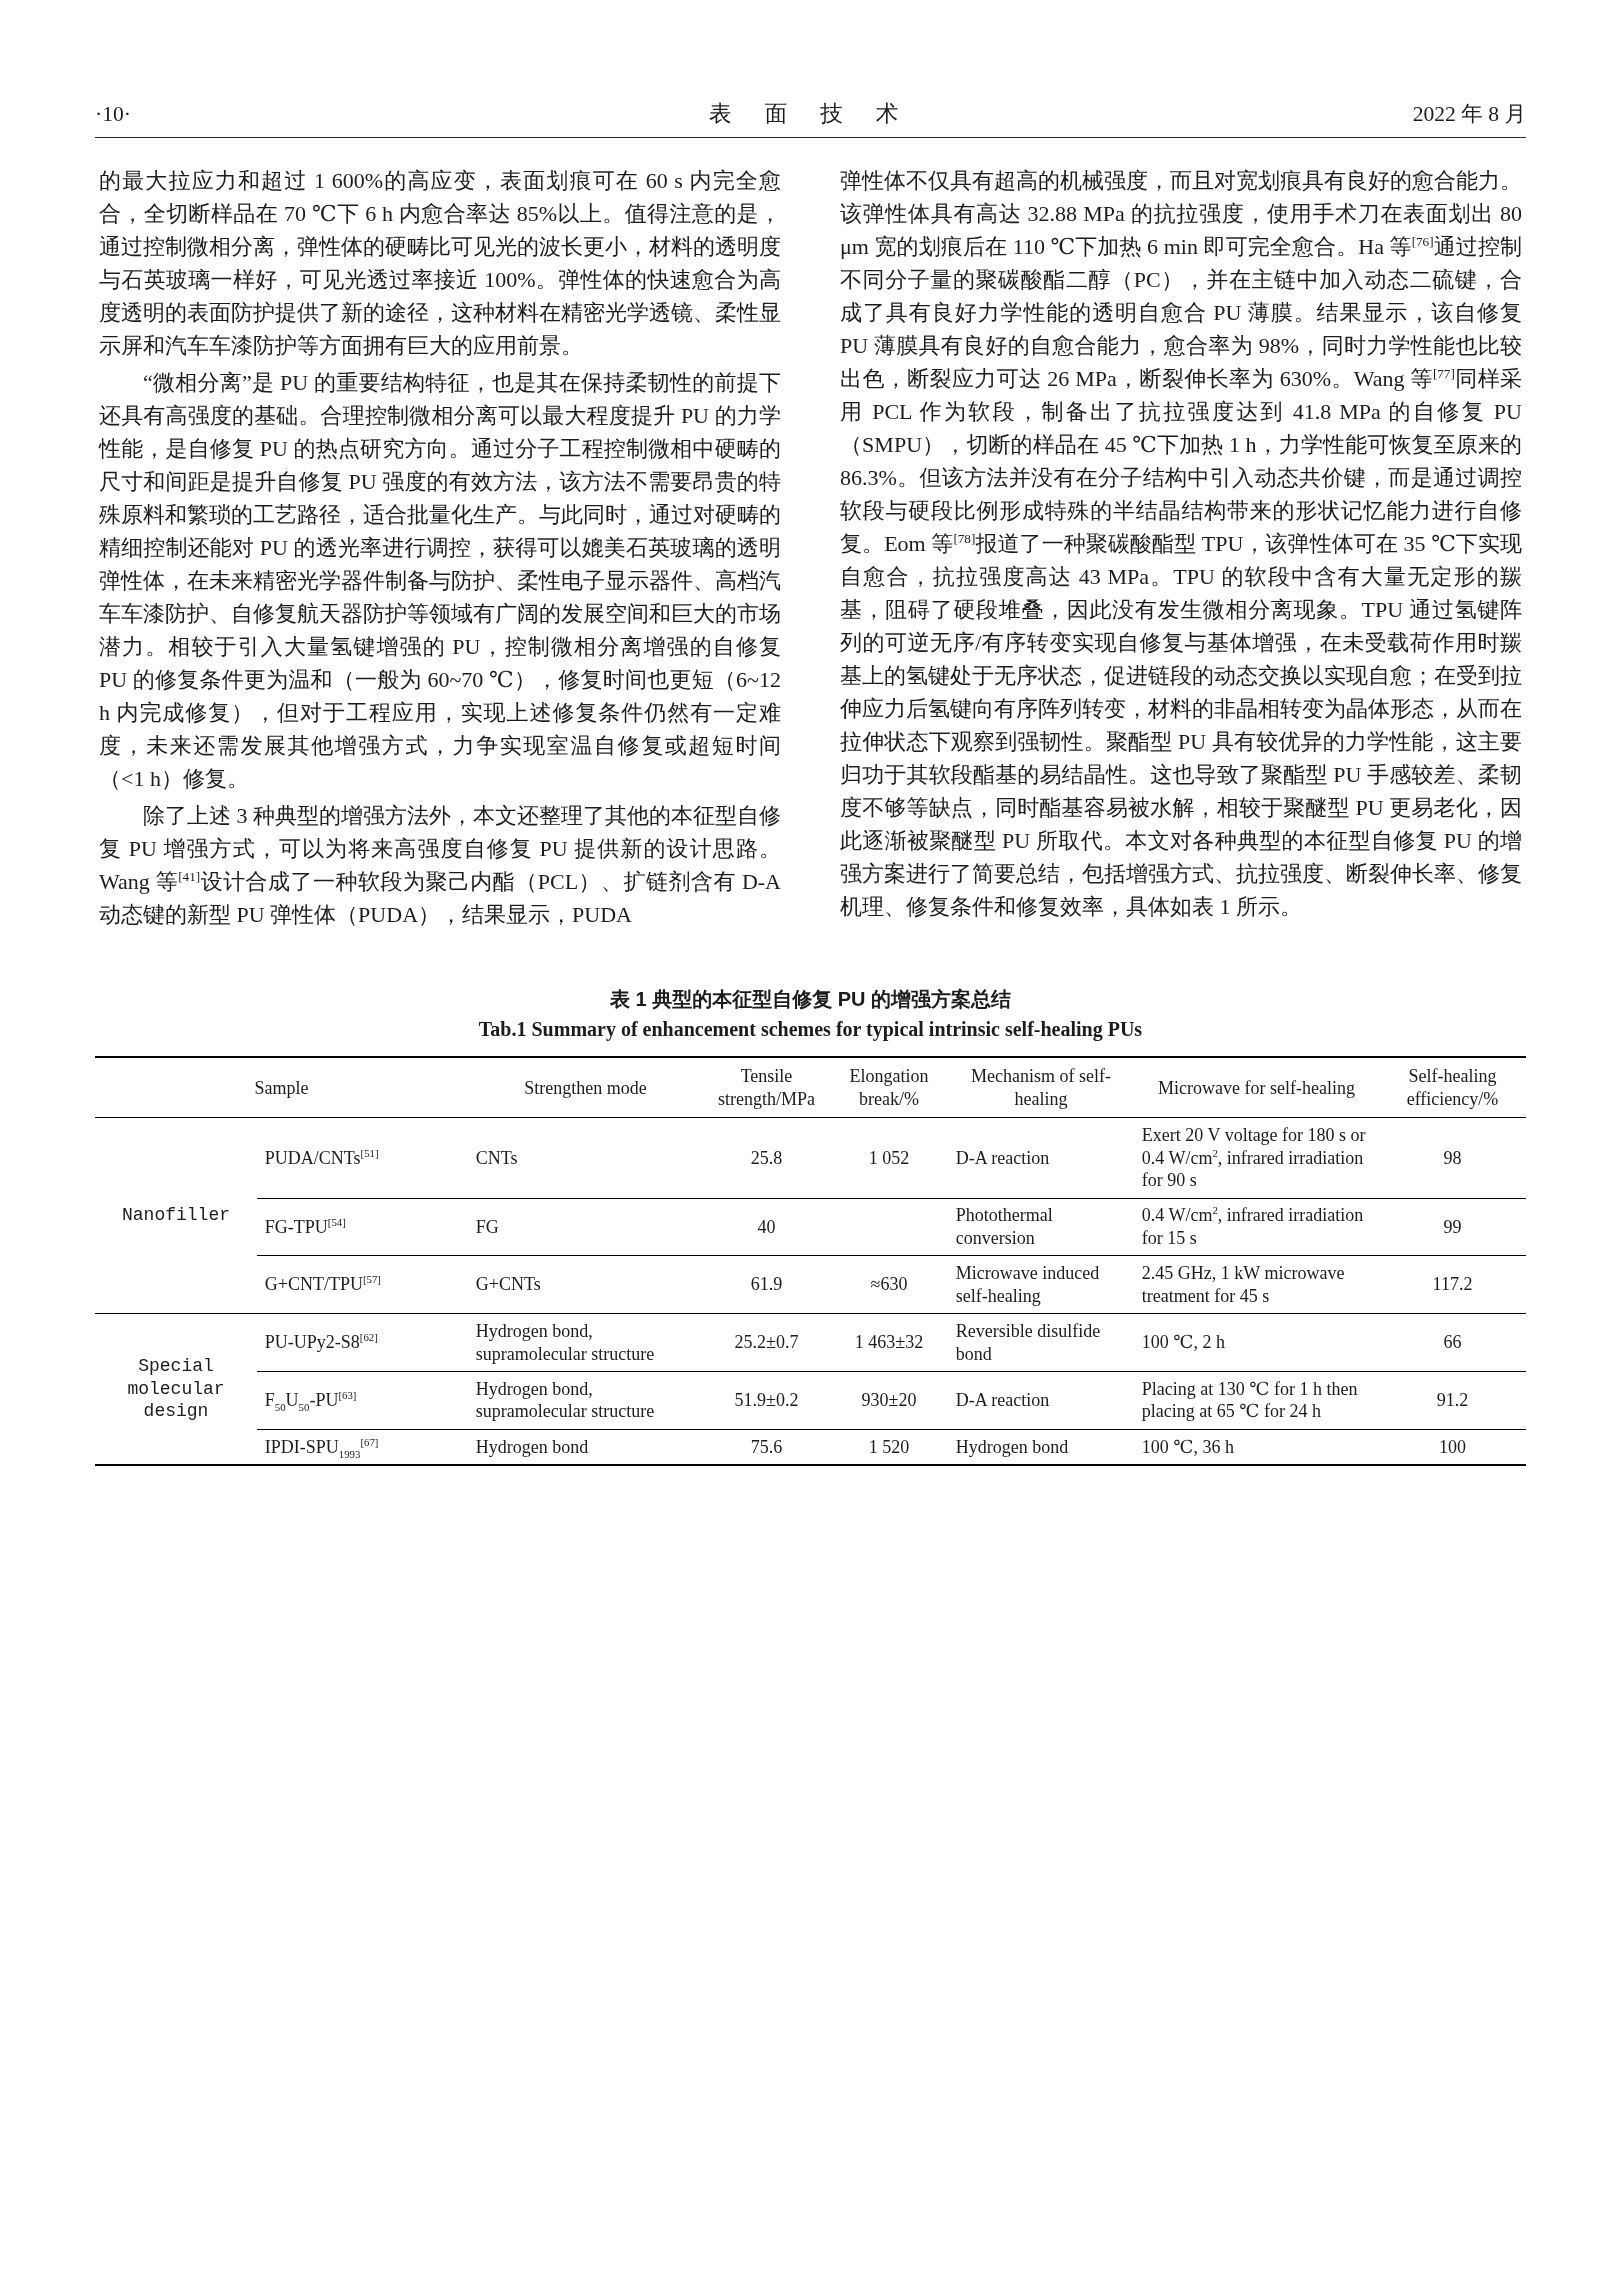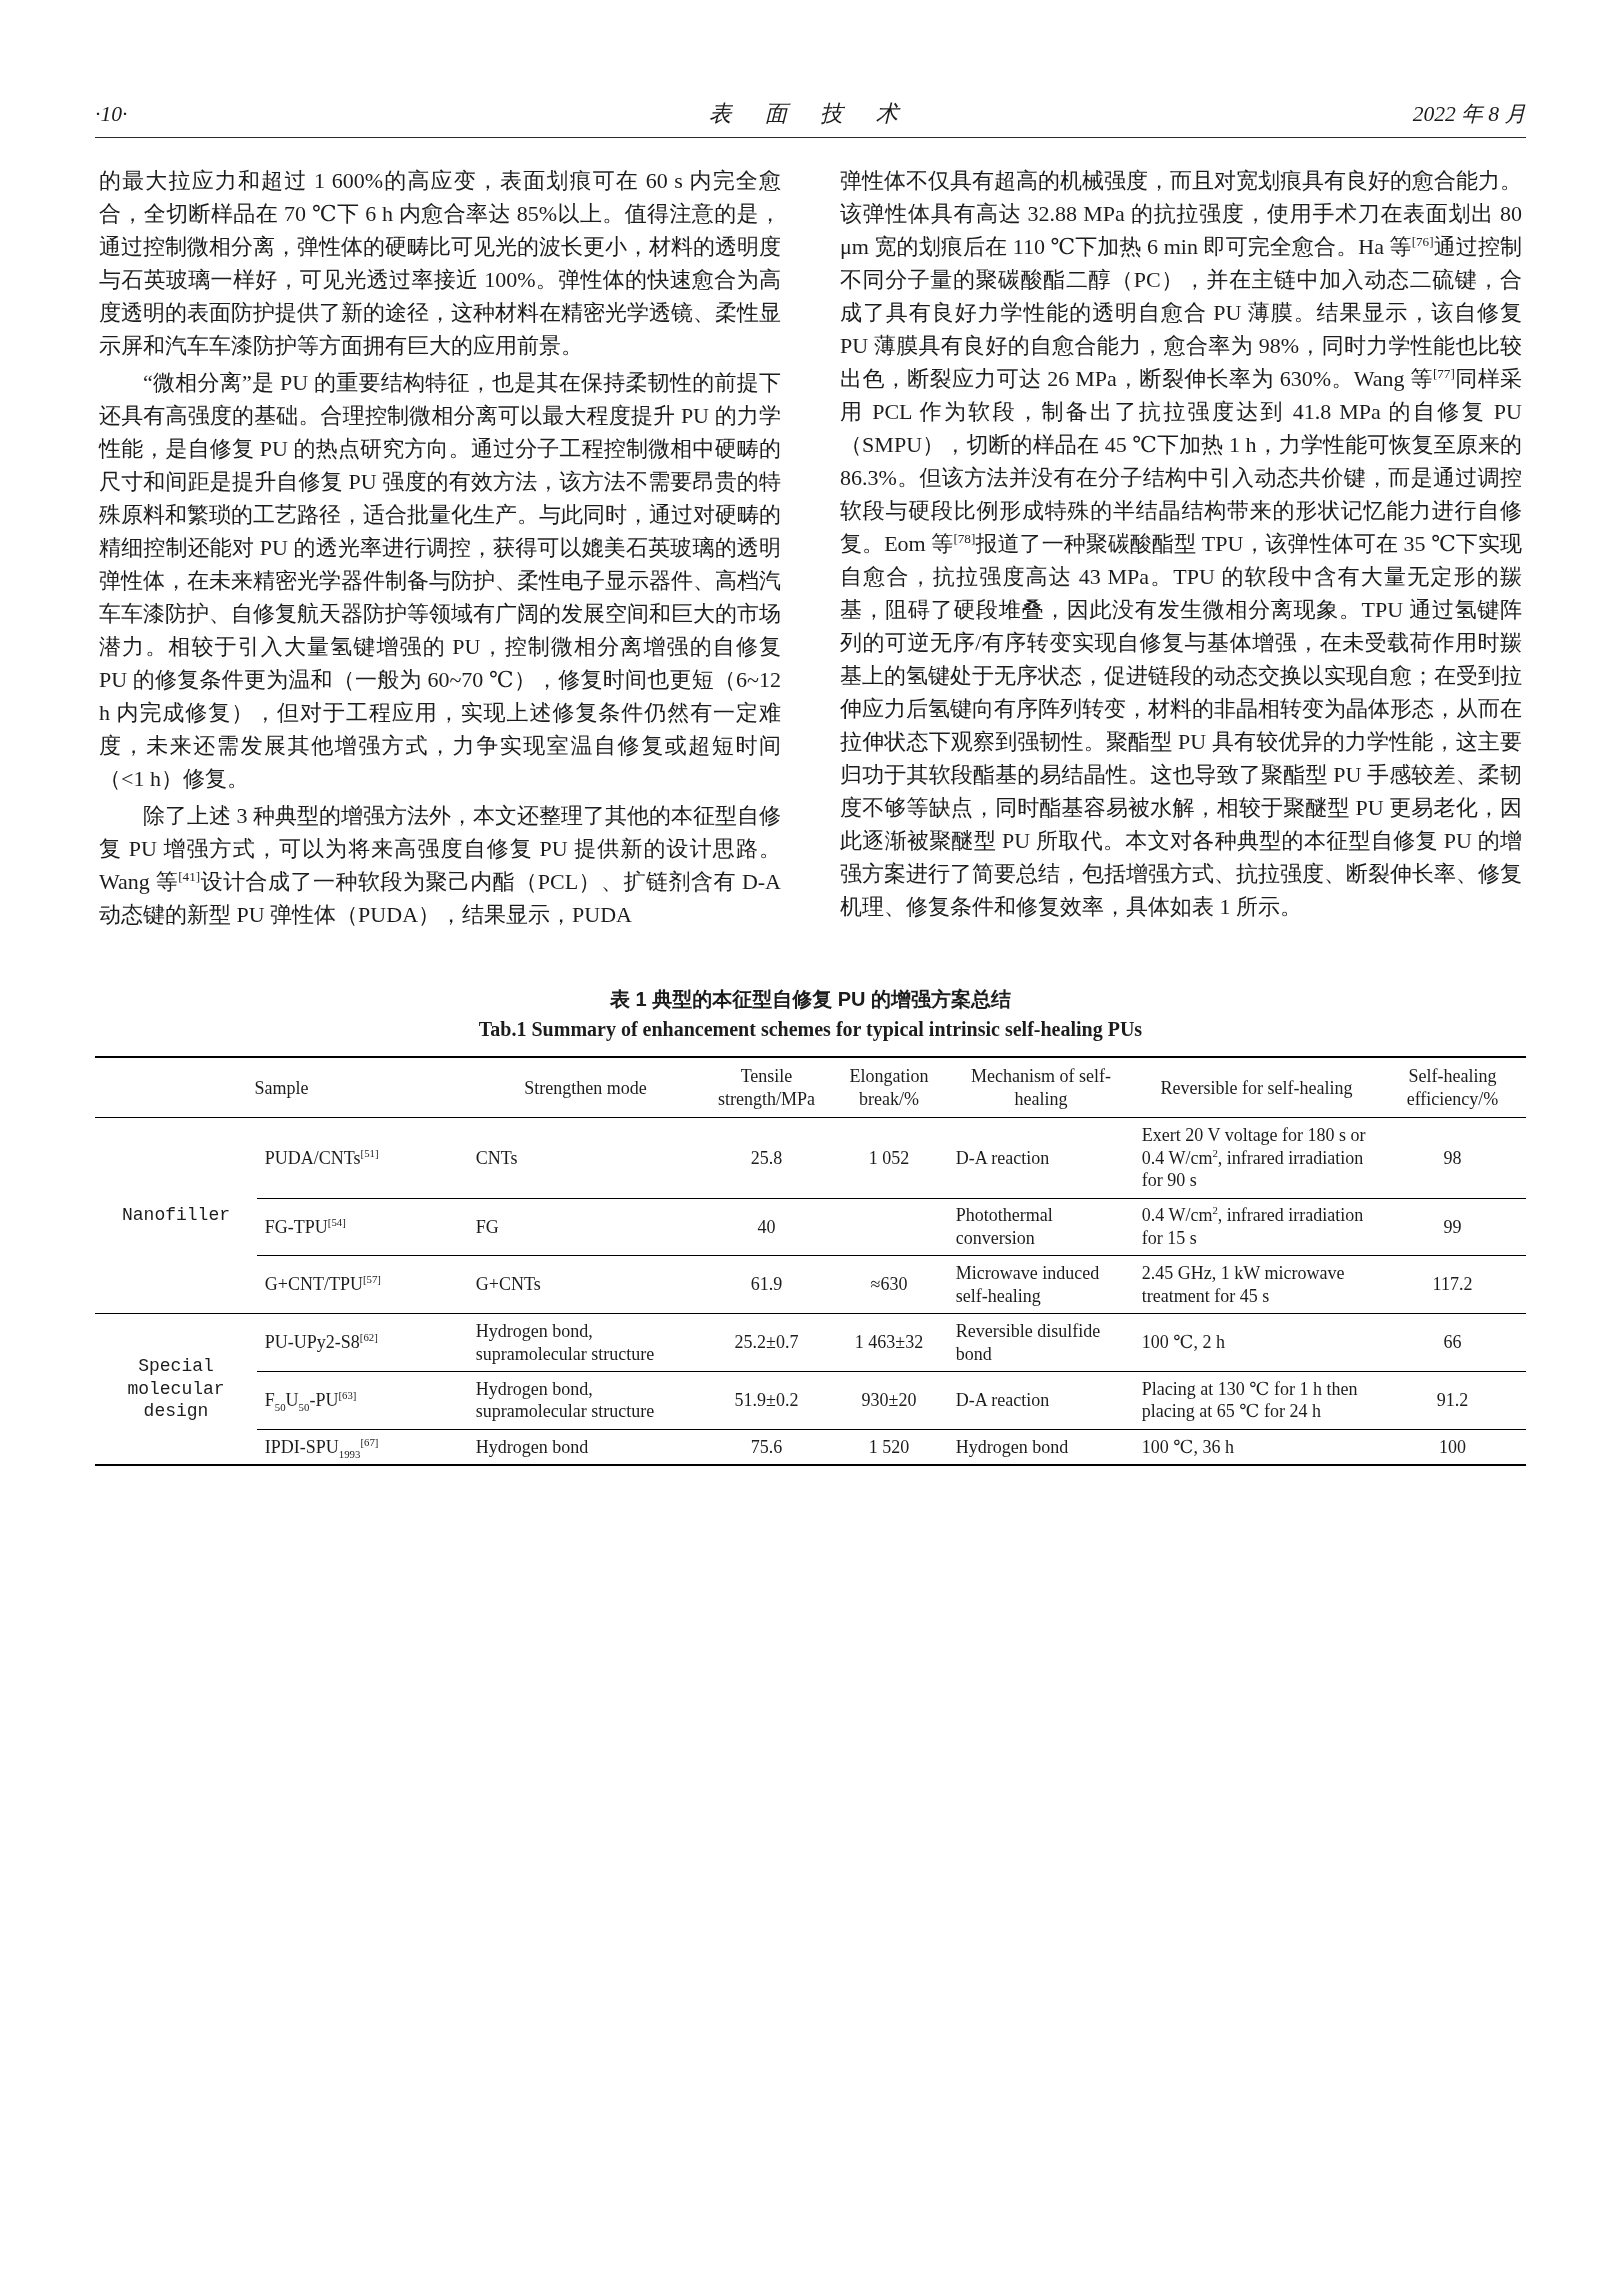--- a/index.html
+++ b/index.html
@@ -9,21 +9,20 @@
     font-family:"Liberation Serif","DejaVu Serif",serif;
     color:#1c1c1c;
   }
   .page { position:absolute; inset:0; background:#fff; }
 
   
   .running-head {
     position:absolute; top:98px; left:95px; width:1431px;
     display:grid; grid-template-columns:1fr auto 1fr; align-items:baseline;
     font-size:21.6px;
-    font-style:italic;
   }
   .running-head .left  { justify-self:start; }
   .running-head .mid   { justify-self:center; letter-spacing:13.7px; font-size:22.5px; }
   .running-head .right { justify-self:end; }
   .head-rule {
     position:absolute; top:137px; left:95px; width:1431px;
     border-top:1.5px solid #2a2a2a; height:0;
   }
 
   
@@ -110,21 +109,21 @@
           <col style="width:245px">
           <col style="width:147px">
       </colgroup>
       <thead>
         <tr>
           <th colspan="2">Sample</th>
           <th>Strengthen mode</th>
           <th>Tensile strength/MPa</th>
           <th>Elongation break/%</th>
           <th>Mechanism of self-healing</th>
-          <th>Reversible for self-healing</th>
+          <th>Microwave for self-healing</th>
           <th>Self-healing efficiency/%</th>
         </tr>
       </thead>
       <tbody>
 
         <tr>
           <td class="cell-group" rowspan="3">Nanofiller</td>
           <td class="l">PUDA/CNTs<sup>[51]</sup></td>
           <td class="l">CNTs</td>
           <td class="c">25.8</td>

